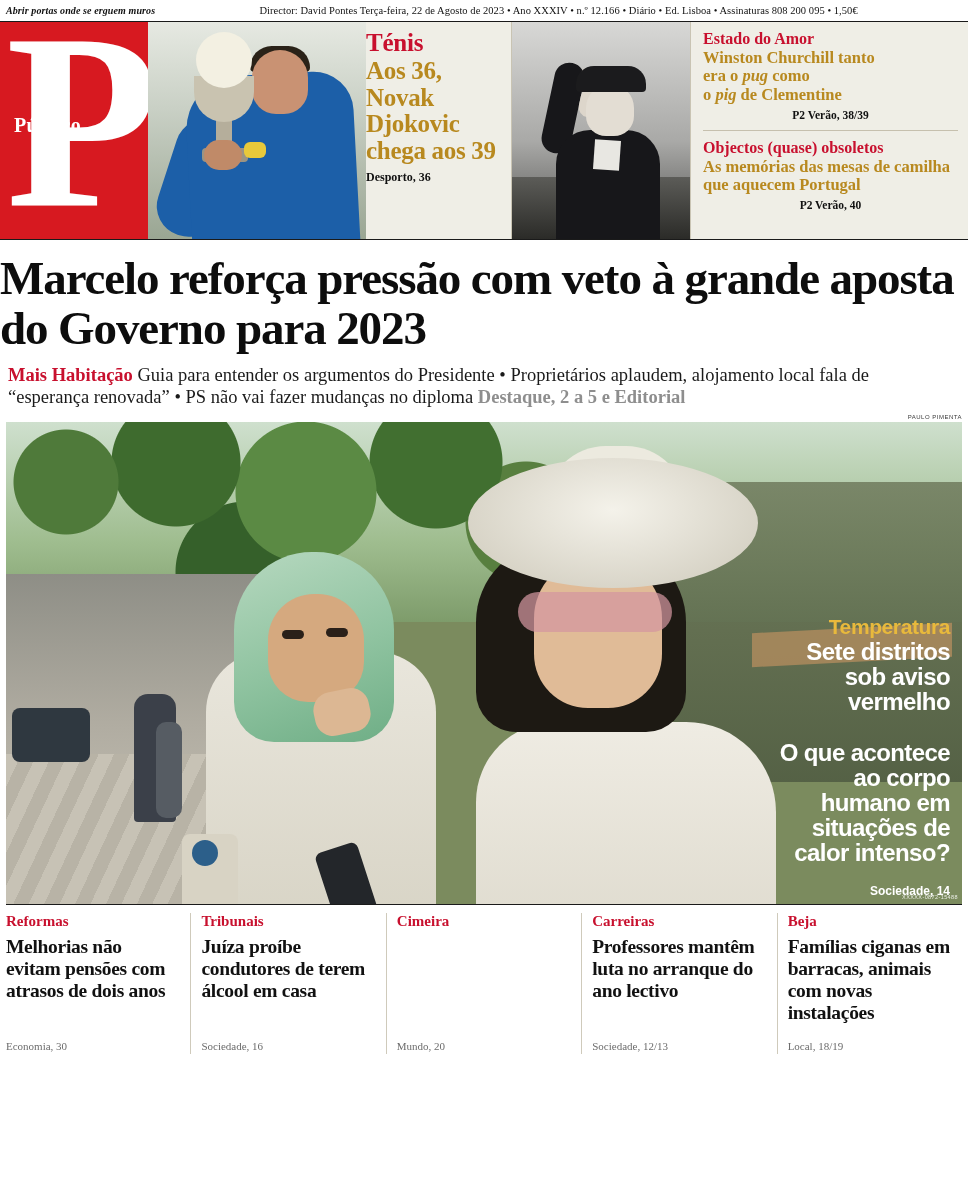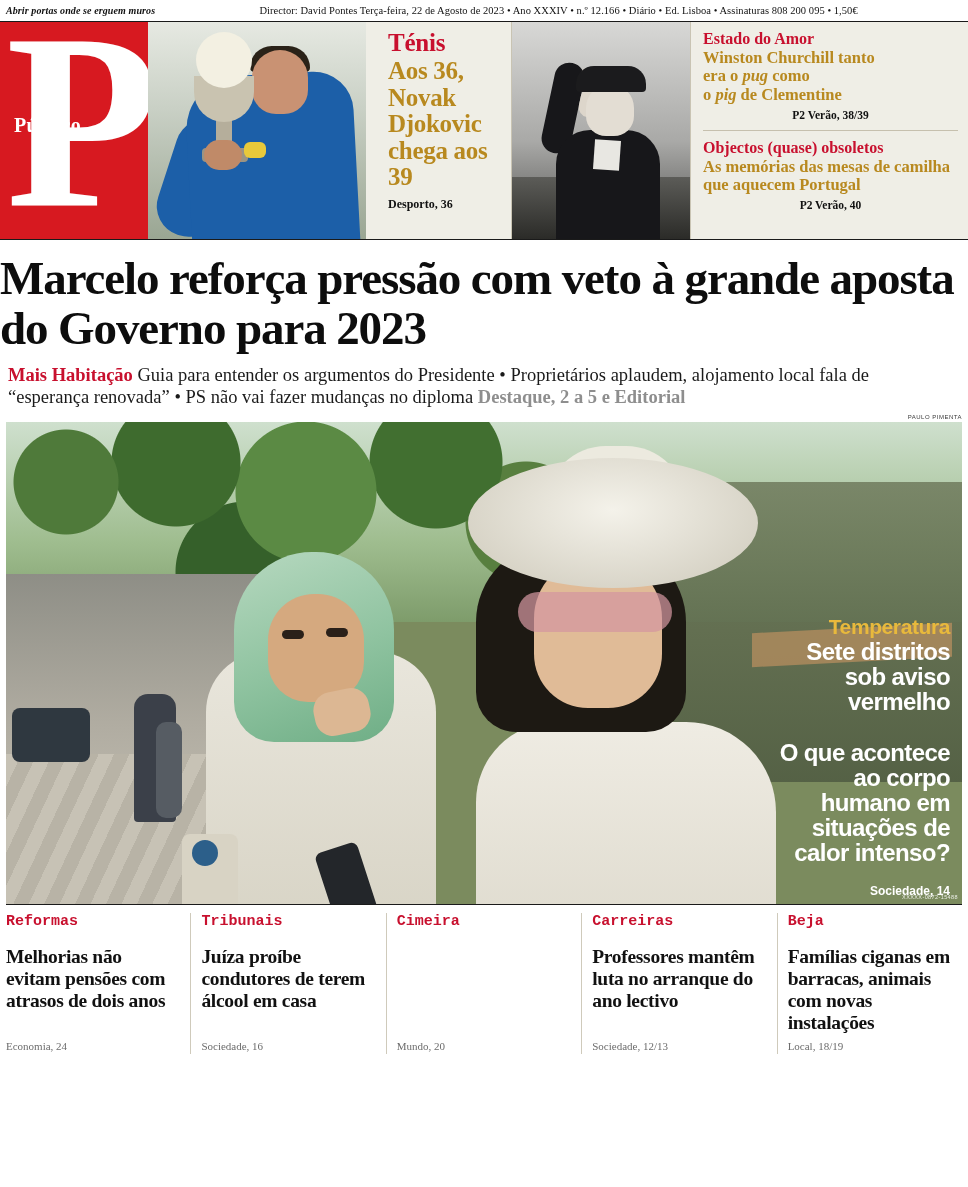--- a/index.html
+++ b/index.html
@@ -164,21 +164,21 @@
     position: absolute;
     left: 96px; top: 120px;
     width: 22px; height: 16px;
     background: #e8c93b;
     border-radius: 6px;
   }
 
   .tennis-text {
     width: 146px;
     flex: none;
-    padding: 8px 8px 6px 22px;
+    padding: 8px 8px 6px 0;
     box-sizing: border-box;
     border-right: 1px solid #c9c4b3;
   }
   .tennis-kicker {
     color: #c8102e;
     font-weight: bold;
     font-size: 25px;
     line-height: 1.05;
     letter-spacing: -.2px;
   }
@@ -520,22 +520,21 @@
     box-sizing: border-box;
     position: relative;
     border-right: 1px solid #cfcabb;
     margin-right: 10px;
   }
   .bcol:last-child { border-right: none; margin-right: 0; padding-right: 0; }
   .bk {
     color: #c8102e;
     font-weight: bold;
     font-size: 15px;
-    margin-bottom: 16px;
-    font-family: Liberation Mono, monospace;
+    margin-bottom: 6px;
   }
   .bh {
     font-weight: bold;
     font-size: 19.5px;
     line-height: 1.13;
     letter-spacing: -.3px;
     color: #111;
   }
   .bref {
     position: absolute;
@@ -658,21 +657,21 @@
       <div class="temp-ref">Sociedade, 14</div>
     </div>
 
     <div class="credit-vert">XXXXX-0872-15488</div>
   </div>
 
   <div class="bottom">
     <div class="bcol">
       <div class="bk">Reformas</div>
       <div class="bh">Melhorias não evitam pensões com atrasos de dois anos</div>
-      <div class="bref">Economia, 24</div>
+      <div class="bref">Economia, 30</div>
     </div>
     <div class="bcol">
       <div class="bk">Tribunais</div>
       <div class="bh">Juíza proíbe condutores de terem álcool em casa</div>
       <div class="bref">Sociedade, 16</div>
     </div>
     <div class="bcol">
       <div class="bk">Cimeira</div>
       <div class="bref">Mundo, 20</div>
     </div>

